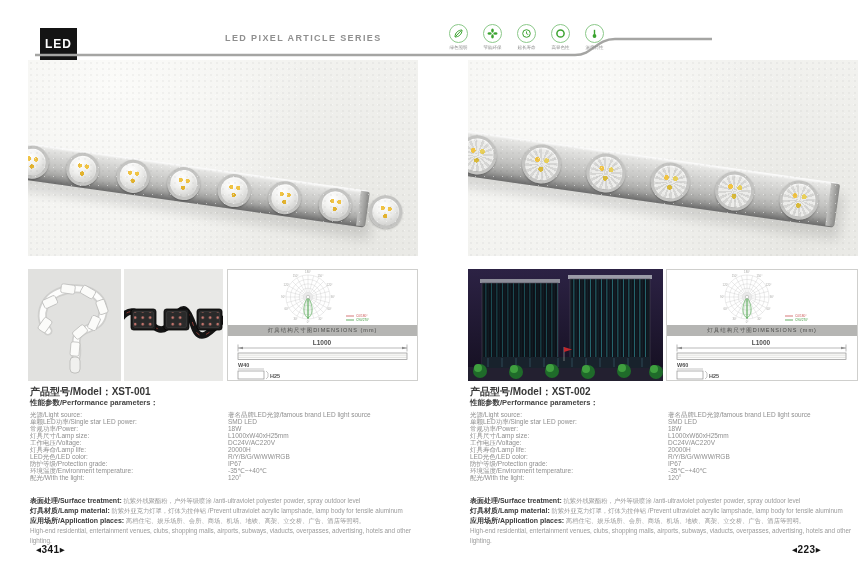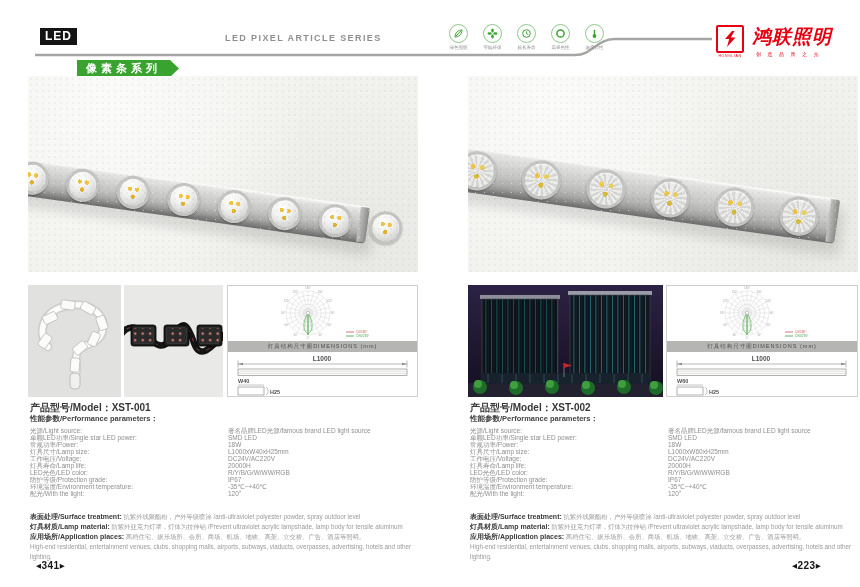--- a/index.html
+++ b/index.html
@@ -1,20 +1,20 @@
 <!DOCTYPE html>
 <html><head>
 <meta charset="utf-8">
 <style>
   html,body{margin:0;padding:0;background:#ffffff;font-family:"Liberation Sans","DejaVu Sans",sans-serif;}
   #stage{position:relative;width:860px;height:587px;background:#fff;overflow:hidden;}
 
   
   .badge-led{position:absolute;left:40px;top:28px;height:17px;background:#141414;color:#fff;
-    font-weight:bold;font-size:12px;line-height:17px;padding:0 5px;letter-spacing:1px;}
+    font-weight:bold;font-size:12px;line-height:17px;padding:8px 5px;letter-spacing:1px;}
   .badge-arrow{position:absolute;left:77px;top:28px;height:17px;background:#38a32e;color:#fff;
     font-weight:bold;font-size:11px;line-height:17px;padding:0 18px 0 9px;letter-spacing:4px;
     clip-path:polygon(0 0,calc(100% - 9px) 0,100% 50%,calc(100% - 9px) 100%,0 100%);margin-top:32px;}
   .series-en{position:absolute;left:205px;top:33px;font-size:9px;color:#8f8f8f;letter-spacing:1.4px;font-weight:bold;padding-left:20px;}
   .swoosh{position:absolute;left:30px;top:30px;}
 
   .features{position:absolute;left:446px;top:24px;display:flex;gap:9px;}
   .feature{width:25px;text-align:center;}
   .feature .circ{width:17px;height:17px;margin:0 auto;border:1px solid #8cc98a;border-radius:50%;
     display:flex;align-items:center;justify-content:center;background:#fff;}
@@ -22,21 +22,21 @@
 
   .logo{position:absolute;left:716px;top:25px;display:flex;gap:8px;align-items:flex-start;}
   .logo-mark{text-align:center;}
   .logo-box{width:24px;height:24px;border:2px solid #e60012;border-radius:2px;display:flex;
     align-items:center;justify-content:center;}
   .logo-company{font-size:3.5px;color:#e60012;letter-spacing:.6px;margin-top:1px;}
   .logo-cn{font-size:19px;font-weight:bold;font-style:italic;color:#e60012;letter-spacing:1px;line-height:24px;}
   .logo-tag{font-size:5px;color:#e60012;letter-spacing:6.5px;margin-top:2px;padding-left:4px;}
 
   
-  .col{position:absolute;top:76px;width:390px;height:505px;}
+  .col{position:absolute;top:60px;width:390px;height:505px;}
   #col-left{left:28px;} #col-right{left:468px;}
 
   .main-photo{position:absolute;left:0;top:0;width:390px;height:196px;overflow:hidden;
     background:radial-gradient(circle at 22% 12%,#fbfbf9 0,rgba(0,0,0,0) 55%),
                radial-gradient(circle at 85% 90%,#e7e7e3 0,rgba(0,0,0,0) 50%),#f2f2ef;}
   .main-photo::after{content:'';position:absolute;inset:0;
     background-image:radial-gradient(rgba(0,0,0,.035) .8px,transparent .9px),
                      radial-gradient(rgba(255,255,255,.5) .8px,transparent .9px);
     background-size:6px 6px,9px 9px;background-position:0 0,3px 4px;}
   .led-bar{position:absolute;display:flex;align-items:center;border-radius:2px;
@@ -146,34 +146,20 @@
       <div class="circ">
         <svg width="11" height="11" viewBox="0 0 11 11">
             <line x1="5.5" y1="1.8" x2="5.5" y2="6.6" stroke="#3aa32e" stroke-width="1.4"></line>
             <circle cx="5.5" cy="8" r="1.9" fill="#3aa32e"></circle>
           </svg>
       </div>
       <div class="lbl">温度特性</div>
     </div>
   </div>
 
-  <div class="logo">
-    <div class="logo-mark">
-      <div class="logo-box">
-        <svg width="16" height="18" viewBox="0 0 16 18">
-            <path d="M10,1 L3,9 H7.2 L5,17 L13.5,7.5 H8.8 L12.5,1 Z" fill="#e60012"></path>
-          </svg>
-      </div>
-      <div class="logo-company">HONGLIAN</div>
-    </div>
-    <div>
-      <div class="logo-cn">鸿联照明</div>
-      <div class="logo-tag">创造品质之光</div>
-    </div>
-  </div>
 
   <div class="col" id="col-left">
 
     <div class="main-photo">
       <div class="led-bar bar-1">
           <div class="lens"></div>
           <div class="lens"></div>
           <div class="lens"></div>
           <div class="lens"></div>
           <div class="lens"></div>

